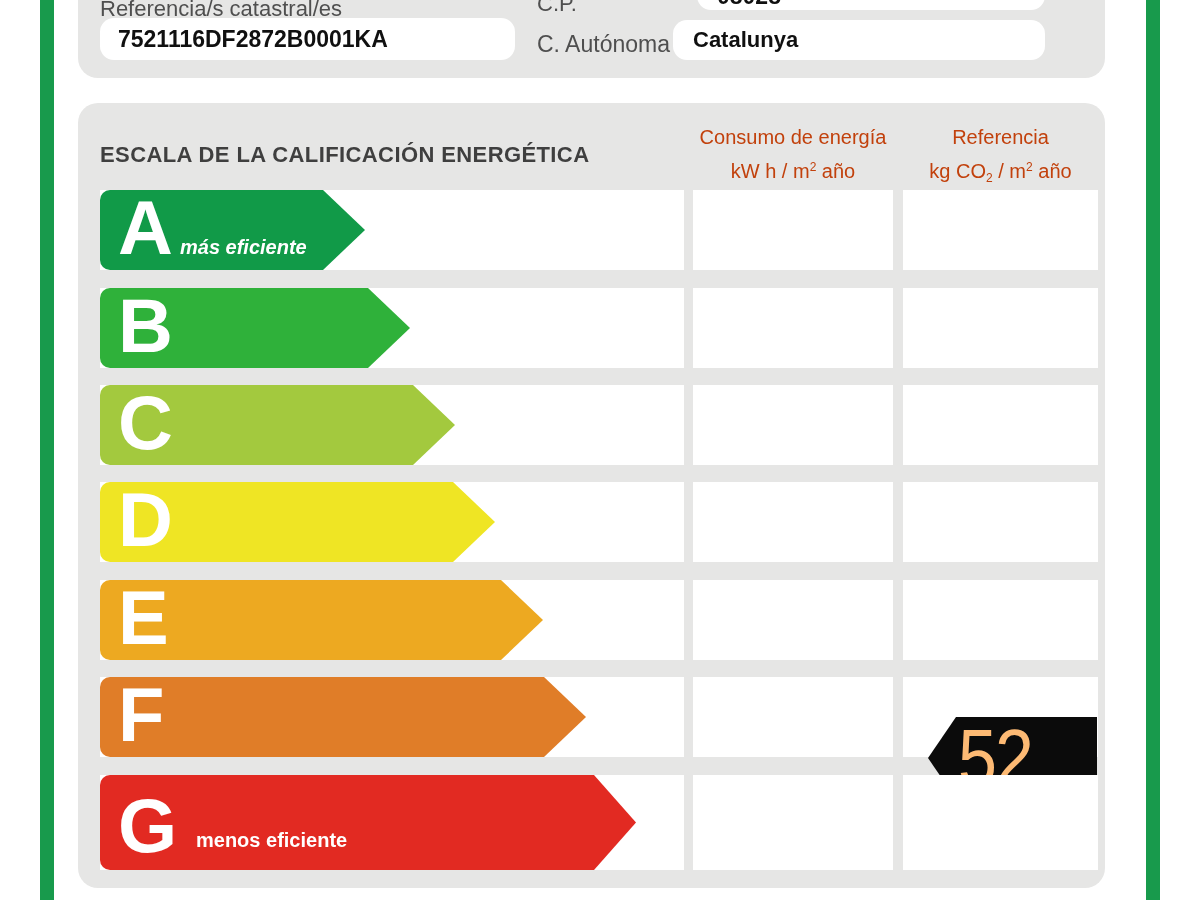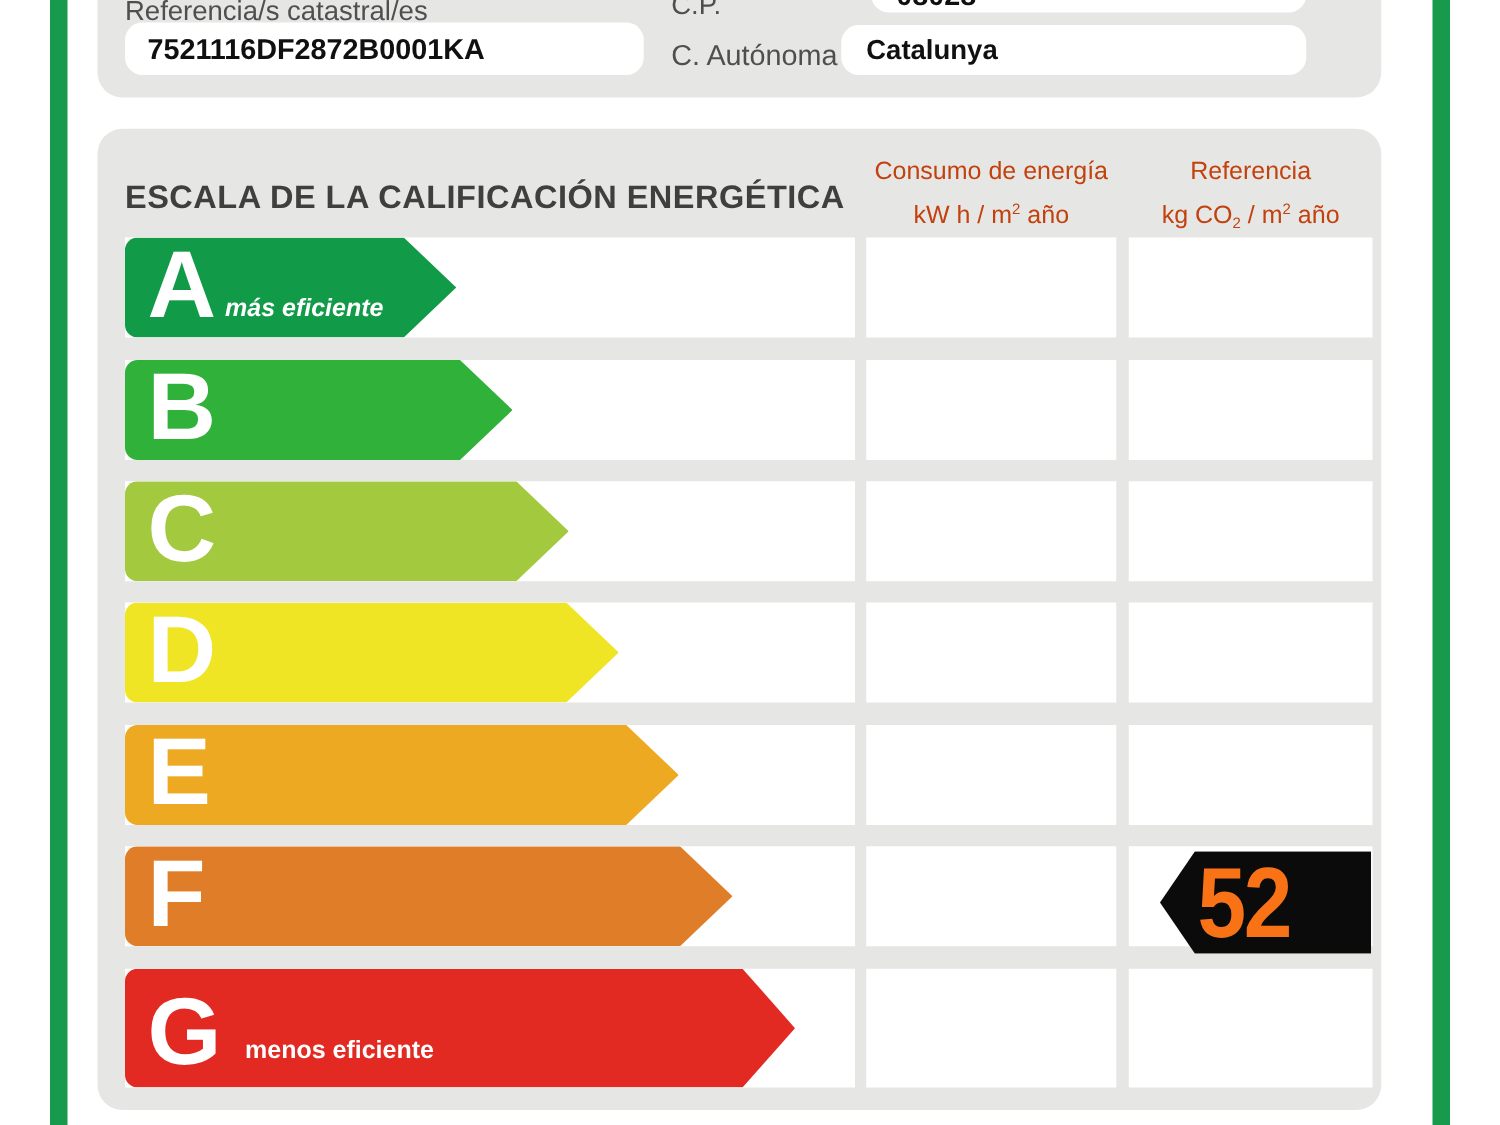--- a/index.html
+++ b/index.html
@@ -25,21 +25,21 @@
   .field{position:absolute;background:#ffffff;border-radius:14px;overflow:hidden;}
   .ref-field{left:100px;top:18px;width:415px;height:42px;}
   .cp-field{left:697px;top:-30px;width:348px;height:40px;}
   .ca-field{left:673px;top:20px;width:372px;height:40px;}
   .fvalue{color:#101010;font-weight:bold;}
   .ref-value{display:block;padding-left:18px;line-height:42px;font-size:23px;}
   .cp-value{position:absolute;left:20px;bottom:2px;font-size:23px;line-height:1;}
   .ca-value{display:block;padding-left:20px;line-height:40px;font-size:22px;}
 
   
-  .scale-title{position:absolute;left:100px;top:142px;font-size:26px;font-weight:bold;color:#3f3f3f;letter-spacing:.4px;}
+  .scale-title{position:absolute;left:100px;top:142px;font-size:22px;font-weight:bold;color:#3f3f3f;letter-spacing:.4px;}
   .colhead{position:absolute;top:122px;text-align:center;color:#c2410c;font-size:20px;line-height:30px;}
   .colhead.c1{left:693px;width:200px;}
   .colhead.c2{left:893px;width:215px;}
   .sup{font-size:12px;vertical-align:7px;}
   .sub{font-size:12px;vertical-align:-4px;}
 
   
   .row{position:absolute;left:0;width:1200px;}
   .r0{top:190px;height:80px}
   .r1{top:288px;height:80px}
@@ -69,21 +69,21 @@
   }
   .r6 .letter{top:56%;}
   .note{position:absolute;bottom:11px;font-size:20px;font-weight:bold;color:#fff;white-space:nowrap;}
   .r0 .note{left:80px;font-style:italic;}
   .r6 .note{left:96px;bottom:18px;}
 
   
   .val-arrow{
     position:absolute;display:flex;align-items:center;
     clip-path:polygon(0 50%, 28px 0, 100% 0, 100% 100%, 28px 100%);
-    color:#f97316;font-weight:bold;
+    color:#fdba74;font-weight:normal;margin-top:36px;
   }
   .r6 .val-arrow{left:721px;top:5px;width:166px;height:84px;}
   .r5 .val-arrow{left:928px;top:4px;width:169px;height:82px;}
   .val-num{
     display:block;margin-left:30px;font-size:70px;line-height:1;letter-spacing:-2px;
     transform:scaleY(1.14);transform-origin:center;
   }
 </style>
 </head>
 <body>

